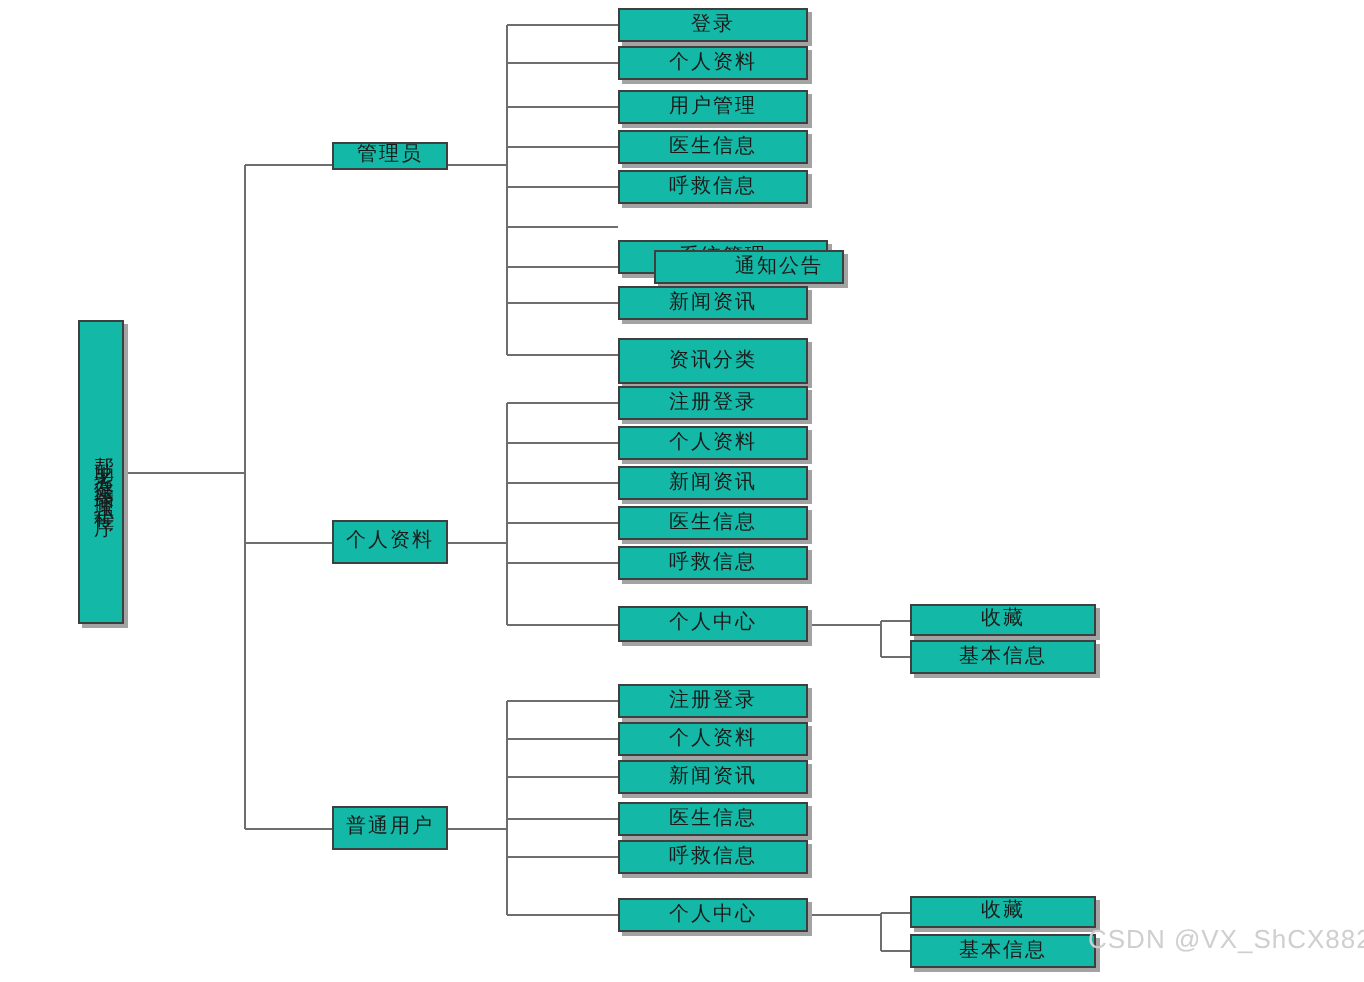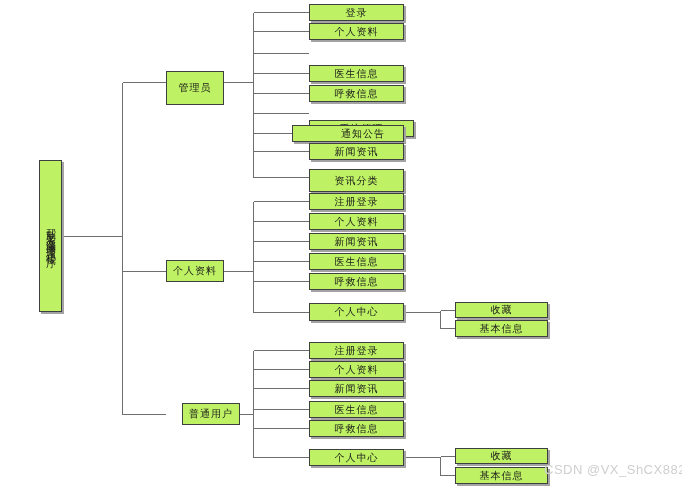--- a/index.html
+++ b/index.html
@@ -13,21 +13,21 @@
   }
   .connector-svg {
     position: absolute;
     left: 0; top: 0;
     width: 682px; height: 491px;
     pointer-events: none;
   }
   .node {
     position: absolute;
     box-sizing: border-box;
-    background: #bef264;
+    background: #14b8a6;
     border: 1px solid #3f3f3f;
     display: flex;
     align-items: center;
     justify-content: center;
     font-size: 10px;
     line-height: 1;
     color: #1a1a1a;
     letter-spacing: 1px;
     white-space: nowrap;
   }
@@ -66,30 +66,31 @@
       <path d="M404,312.5 H440.5 M440.5,310.5 V328.5 M440.5,310.5 H455 M440.5,328.5 H455"></path>
 
       <path d="M224,414.5 H253.5 M253.5,350.5 V457.5 M253.5,350.5 H309 M253.5,369.5 H309 M253.5,388.5 H309 M253.5,409.5 H309 M253.5,428.5 H309 M253.5,457.5 H309"></path>
 
       <path d="M404,457.5 H440.5 M440.5,456.5 V475.5 M440.5,456.5 H455 M440.5,475.5 H455"></path>
     </g>
   </svg>
 
   <div class="node root shadow" style="left:39px; top:160px; width:23px; height:152px;">帮助老人健康管理小程序</div>
 
-  <div class="node" style="left:166px; top:71px; width:58px; height:34px;">管理员</div>
+  <div class="node" style="left:166px; top:71px; width:58px; height:14px;">管理员</div>
   <div class="node" style="left:166px; top:260px; width:58px; height:22px;">个人资料</div>
-  <div class="node" style="left:166px; top:403px; width:58px; height:22px;margin-left:16px;">普通用户</div>
+  <div class="node" style="left:166px; top:403px; width:58px; height:22px;">普通用户</div>
 
   <div class="node shadow" style="left:309px; top:4px; width:95px; height:17px;">登录</div>
   <div class="node shadow" style="left:309px; top:23px; width:95px; height:17px;">个人资料</div>
+  <div class="node shadow" style="left:309px; top:45px; width:95px; height:17px;">用户管理</div>
   <div class="node shadow" style="left:309px; top:65px; width:95px; height:17px;">医生信息</div>
   <div class="node shadow" style="left:309px; top:85px; width:95px; height:17px;">呼救信息</div>
   <div class="node shadow" style="left:309px; top:120px; width:105px; height:17px;">系统管理</div>
-  <div class="node shadow" style="left:292px; top:125px; width:112px; height:17px;padding-left:30px;">通知公告</div>
+  <div class="node shadow" style="left:327px; top:125px; width:95px; height:17px;padding-left:30px;">通知公告</div>
   <div class="node shadow" style="left:309px; top:143px; width:95px; height:17px;">新闻资讯</div>
   <div class="node shadow" style="left:309px; top:169px; width:95px; height:23px;">资讯分类</div>
 
   <div class="node shadow" style="left:309px; top:193px; width:95px; height:17px;">注册登录</div>
   <div class="node shadow" style="left:309px; top:213px; width:95px; height:17px;">个人资料</div>
   <div class="node shadow" style="left:309px; top:233px; width:95px; height:17px;">新闻资讯</div>
   <div class="node shadow" style="left:309px; top:253px; width:95px; height:17px;">医生信息</div>
   <div class="node shadow" style="left:309px; top:273px; width:95px; height:17px;">呼救信息</div>
   <div class="node shadow" style="left:309px; top:303px; width:95px; height:18px;">个人中心</div>
   <div class="node shadow" style="left:455px; top:302px; width:93px; height:16px;">收藏</div>

